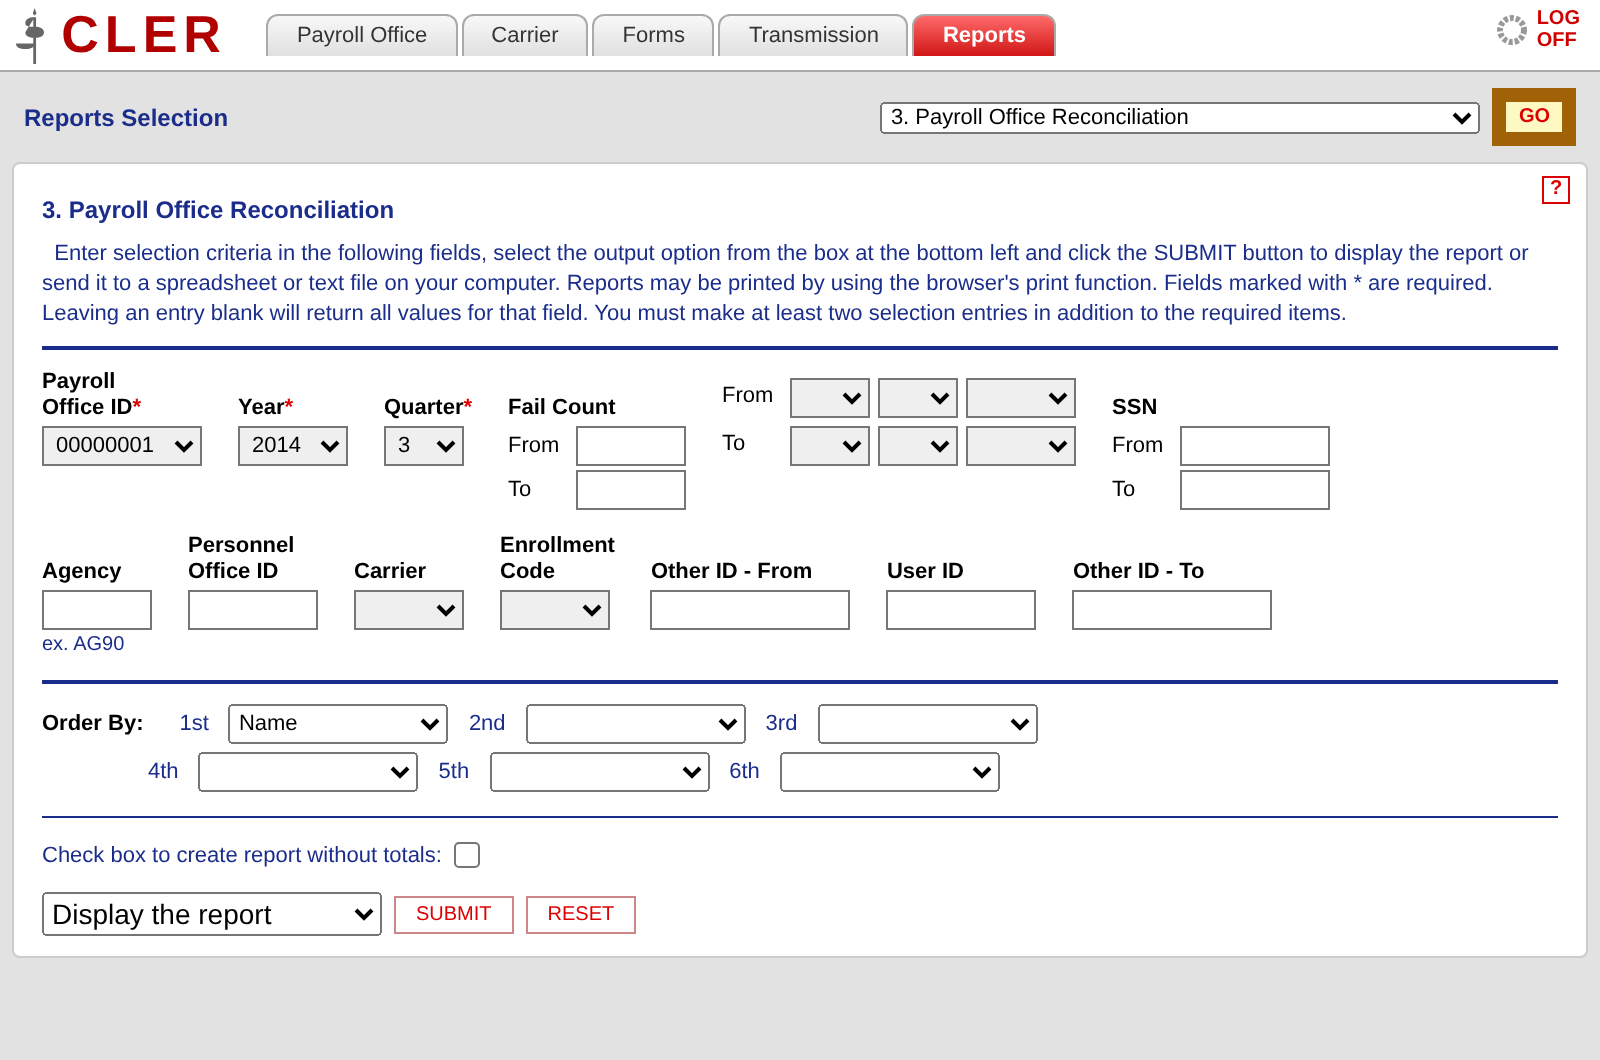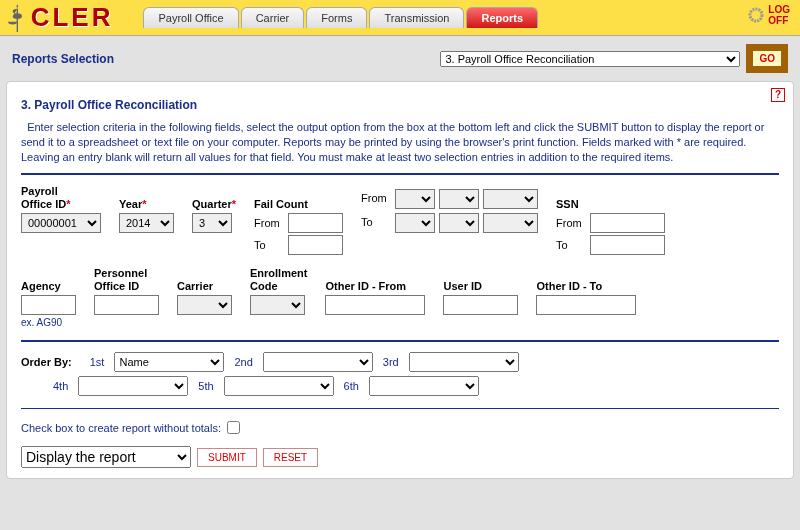--- a/index.html
+++ b/index.html
@@ -1,20 +1,20 @@
 <!DOCTYPE html>
 <html><head>
 <meta charset="utf-8">
 <style>
 *{box-sizing:border-box;margin:0;padding:0;font-family:Arial,Helvetica,sans-serif}
 body{background:#e2e2e2;font-size:11px}
-.topbar{background:#fde047;border-bottom:1px solid #aaa;height:36px;display:flex;align-items:center;padding:0 8px;position:relative}
+.topbar{background:#ffffff;border-bottom:1px solid #aaa;height:36px;display:flex;align-items:center;padding:0 8px;position:relative}
 .logo{color:#b00000;font-size:26px;font-weight:bold;font-family:"Times New Roman",serif;letter-spacing:3px;text-shadow:1px 1px 0 #fff;display:flex;align-items:center;gap:4px}
 .logo svg{height:28px}
-.tabs{display:flex;margin-left:30px;gap:2px}
+.tabs{display:flex;margin-left:20px;gap:2px}
 .tab{background:linear-gradient(#f8f8f8,#e0e0e0);border:1px solid #aaa;border-bottom:none;border-radius:6px 6px 0 0;padding:4px 14px;font-size:11px;cursor:pointer;color:#333}
 .tab.active{background:linear-gradient(#ff6a6a,#d01616);color:#fff;font-weight:bold}
 .logoff{position:absolute;right:10px;top:4px;color:#d00000;font-weight:bold;font-size:10px;line-height:11px;display:flex;align-items:center;gap:4px;cursor:pointer}
 .selrow{display:flex;align-items:center;justify-content:space-between;padding:8px 12px}
 .seltitle{color:#1a2d8a;font-weight:bold;font-size:12px}
 .selrow select{width:300px;font-size:11px}
 .go{background:#fef9c3;border:7px solid #a16207;color:#d00;font-weight:bold;font-size:10px;padding:2px 6px;cursor:pointer}
 .panel{background:#fff;border:1px solid #ccc;margin:0 6px 6px;border-radius:4px;padding:10px 14px;position:relative}
 .help{position:absolute;right:8px;top:6px;color:#d00;font-weight:bold;border:1px solid #d00;width:14px;height:14px;text-align:center;line-height:12px;font-size:10px;cursor:pointer}
 .rtitle{color:#1a2d8a;font-weight:bold;margin:6px 0 8px;font-size:12px}
@@ -170,21 +170,21 @@
 
   <div class="order">
     <span class="obtitle">Order By:</span>
     <span class="lbl">1st</span>
       <select><option>Name</option></select>
     <span class="lbl">2nd</span>
       <select><option></option></select>
     <span class="lbl">3rd</span>
       <select><option></option></select>
   </div>
-  <div class="order" style="margin-top:4px;margin-left:32px">
+  <div class="order" style="margin-top:4px;margin-left:53px">
     <span class="lbl">4th</span>
       <select><option></option></select>
     <span class="lbl">5th</span>
       <select><option></option></select>
     <span class="lbl">6th</span>
       <select><option></option></select>
   </div>
 
   <hr class="sect" style="border-top:1px solid #1a2d8a;margin-top:12px">
 

